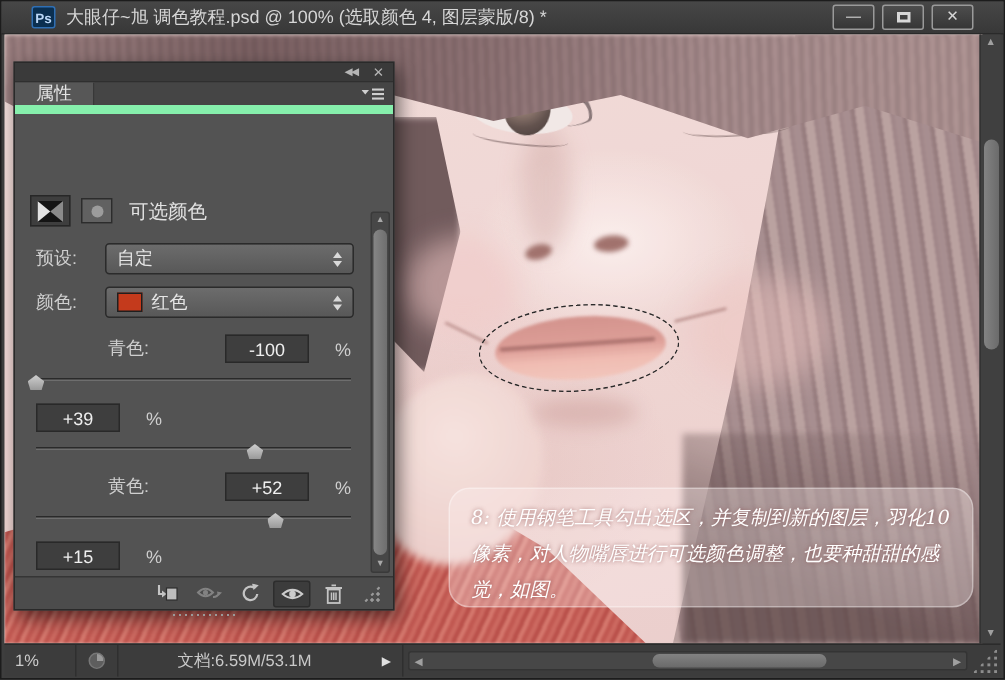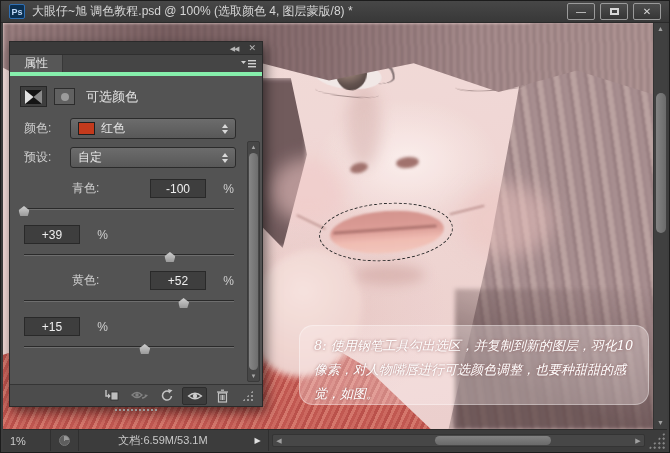--- a/index.html
+++ b/index.html
@@ -4,21 +4,21 @@
 <style>
   html,body{margin:0;padding:0;width:670px;height:453px;overflow:hidden;
     font-family:"Liberation Sans",sans-serif;background:#3e3e3e;}
   *{box-sizing:border-box;}
 
   .window{position:absolute;inset:0;background:#3e3e3e;border:1px solid #1c1c1c;}
 
   
   .titlebar{position:absolute;top:0;left:0;right:0;height:22px;
     background:linear-gradient(#474747,#383838);display:flex;align-items:center;
-    padding:0 8px;border-bottom:1px solid #2a2a2a;}
+    padding:0 20px;border-bottom:1px solid #2a2a2a;}
   .ps-badge{width:16px;height:15px;border-radius:2px;background:#0b2f50;
     border:1px solid #2f6fb4;color:#bcd8f8;font-size:9px;font-weight:bold;
     display:flex;align-items:center;justify-content:center;flex:0 0 auto;}
   .title-text{color:#d6d6d6;font-size:12px;margin-left:7px;white-space:nowrap;
     overflow:hidden;flex:1;}
   .win-controls{display:flex;gap:5px;margin-left:6px;}
   .win-btn{width:28px;height:17px;border:1px solid #9a9a9a;border-radius:2px;
     background:linear-gradient(#4d4d4d,#363636);color:#d8d8d8;font-size:10px;
     display:flex;align-items:center;justify-content:center;line-height:1;}
   .max-glyph{width:9px;height:7px;border:2px solid #d8d8d8;display:block;}
@@ -95,27 +95,27 @@
     text-shadow:0 0 3px rgba(140,80,80,.8);overflow:hidden;}
 
   
   .panel{position:absolute;left:8px;top:40px;width:254px;height:366px;
     background:#535353;border:1px solid #2a2a2a;
     box-shadow:3px 5px 12px rgba(0,0,0,.55);}
   .panel-grouphead{height:13px;background:#3a3a3a;display:flex;align-items:center;
     justify-content:flex-end;gap:10px;padding:0 6px;border-bottom:1px solid #2f2f2f;}
   .mini-icon{color:#b5b5b5;font-size:7px;letter-spacing:-1px;line-height:1;}
   .panel-tabs{height:21px;background:#454545;display:flex;align-items:stretch;
-    border-bottom:4px solid #86efac;}
+    border-bottom:6px solid #86efac;}
   .panel-tab{background:#575757;color:#e3e3e3;font-size:12px;padding:0 14px;
     display:flex;align-items:center;border-right:1px solid #383838;}
   .panel-menu{margin-left:auto;display:flex;align-items:center;padding:0 6px;}
   .panel-body{position:absolute;top:35px;bottom:22px;left:0;right:0;background:#535353;}
 
-  .adj-row{display:flex;align-items:center;gap:7px;padding:9px 10px 7px;}
+  .adj-row{display:flex;align-items:center;gap:7px;padding:9px 10px 7px;margin-top:44px;}
   .adj-icon{width:27px;height:21px;background:#3e3e3e;border:1px solid #272727;
     display:flex;align-items:center;justify-content:center;}
   .mask-icon{width:21px;height:17px;background:#616161;border:1px solid #2c2c2c;
     display:flex;align-items:center;justify-content:center;}
   .mask-dot{width:8px;height:8px;border-radius:50%;background:#9c9c9c;}
   .adj-title{color:#e2e2e2;font-size:13px;margin-left:4px;}
 
   .form-row{display:flex;align-items:center;padding:4px 12px 4px 14px;margin-right:14px;}
   .form-label{width:46px;color:#cfcfcf;font-size:12px;flex:0 0 auto;}
   .dropdown{flex:1;height:21px;border:1px solid #2b2b2b;border-radius:3px;
@@ -283,42 +283,42 @@
             <polygon points="17,0 17,14 8.5,7" fill="#8a8a8a"></polygon>
           </svg>
         </div>
         <div class="mask-icon">
           <div class="mask-dot"></div>
         </div>
         <div class="adj-title">可选颜色</div>
       </div>
 
       <div class="form-row">
+        <div class="form-label">预设:</div>
+        <div class="dropdown">
+          <span>自定</span>
+          <span class="dd-arrows">
+              <span class="tri-up"></span>
+              <span class="tri-down"></span>
+            </span>
+        </div>
+      </div>
+
+      <div class="form-row">
         <div class="form-label">颜色:</div>
         <div class="dropdown">
           <span class="swatch" style="background: rgb(196, 58, 28);"></span>
           <span>红色</span>
           <span class="dd-arrows">
               <span class="tri-up"></span>
               <span class="tri-down"></span>
             </span>
         </div>
       </div>
 
-      <div class="form-row">
-        <div class="form-label">预设:</div>
-        <div class="dropdown">
-          <span>自定</span>
-          <span class="dd-arrows">
-              <span class="tri-up"></span>
-              <span class="tri-down"></span>
-            </span>
-        </div>
-      </div>
-
       <div class="slider-group">
         <div class="sg-top">
           <div class="sg-label">青色:</div>
           <div class="sg-value">-100</div>
           <div class="sg-unit">%</div>
         </div>
         <div class="sg-trackwrap">
             <div class="sg-track"></div>
           <div class="sg-thumb" style="left: 0%;"></div>
           </div>

